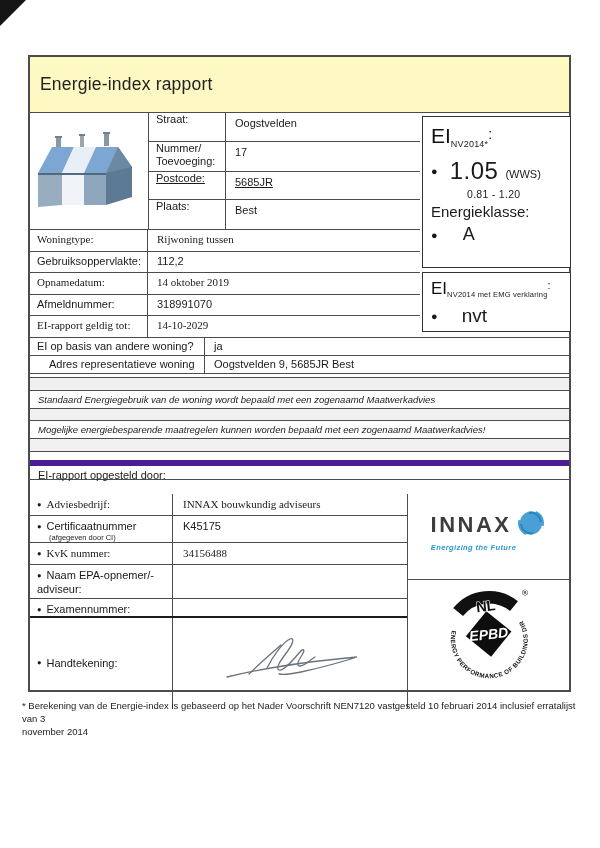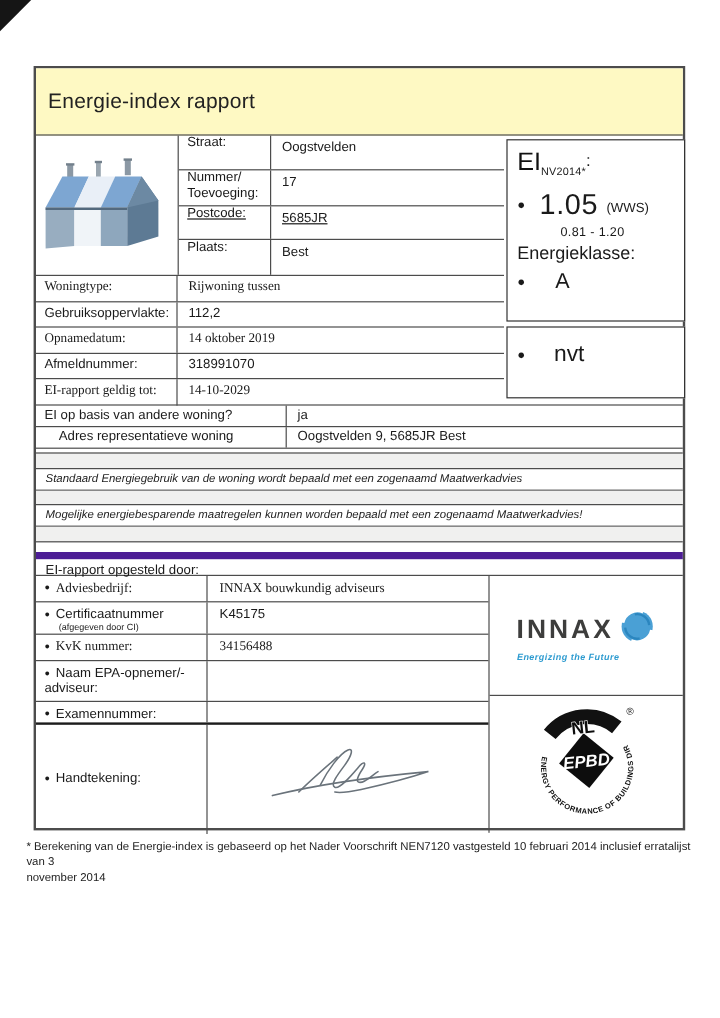--- a/index.html
+++ b/index.html
@@ -32,21 +32,21 @@
   .details{position:absolute;left:0;top:172px;width:390px;height:108px;border-top:1px solid #4c4c4c;}
   .details .row{display:flex;border-bottom:1px solid #4c4c4c;}
   .details .row:last-child{border-bottom:none;}
   .details .lab{width:118px;border-right:1px solid #4c4c4c;padding:3px 2px 0 7px;font-size:11px;}
   .details .val{flex:1;padding:3px 0 0 9px;font-size:11px;}
   .h22{height:22px;font-family:Liberation Serif, serif;}.h21{height:21px;}
 
   
   .rep{position:absolute;left:0;right:0;top:280px;height:36px;border-top:1px solid #4c4c4c;}
   .rep .row{display:flex;border-bottom:1px solid #4c4c4c;height:18px;}
-  .rep .lab{width:209px;border-right:1px solid #4c4c4c;padding:2px 2px 0 7px;font-size:11px;}
+  .rep .lab{width:175px;border-right:1px solid #4c4c4c;padding:2px 2px 0 7px;font-size:11px;}
   .rep .lab.indent{padding-left:19px;}
   .rep .val{flex:1;padding:2px 0 0 9px;font-size:11px;}
 
   
   .eibox{position:absolute;left:392px;width:149px;border:1px solid #333;background:#fff;}
   .ei1{top:59px;height:152px;padding:7px 8px 0 8px;}
   .ei2{top:215px;height:60px;padding:6px 8px 0 8px;}
   .ei-line{white-space:nowrap;}
   .ei-big{font-size:21px;color:#111;}
   .ei-sub{font-size:9px;position:relative;top:4px;letter-spacing:.2px;}
@@ -71,21 +71,21 @@
   .s2{top:352px;height:12px;}
   .s3{top:382px;height:13px;}
   .note{position:absolute;left:0;right:0;height:18px;border-bottom:1px solid #4c4c4c;
         font-style:italic;font-size:9.5px;color:#222;padding:3px 0 0 8px;}
   .n1{top:334px;}
   .n2{top:364px;}
 
   
   .author-header{position:absolute;left:0;right:0;top:403px;height:20px;border-top:6px solid #4c1d95;
                  border-bottom:1px solid #4c4c4c;font-size:11px;padding:3px 0 0 8px;}
-  .author{position:absolute;left:0;top:423px;width:378px;height:214px;border-right:1px solid #4c4c4c;}
+  .author{position:absolute;left:0;top:437px;width:378px;height:214px;border-right:1px solid #4c4c4c;}
   .author .row{display:flex;border-bottom:1px solid #4c4c4c;}
   .author .row.thick{border-bottom:2px solid #1c1c1c;}
   .author .row:last-child{border-bottom:none;}
   .author .lab{width:143px;border-right:1px solid #4c4c4c;padding:4px 2px 0 7px;font-size:11px;
                white-space:pre-line;line-height:13px;}
   .author .val{flex:1;padding:4px 0 0 10px;font-size:11px;position:relative;}
   .bullet{font-size:7.5px;margin-right:5px;position:relative;top:-1px;}
   .sublabel{display:block;font-size:7.5px;line-height:8px;padding-left:12px;color:#222;}
   .h27{height:27px;}.h34{height:34px;}.h19{height:19px;}.h91{height:91px;}
   .author .row.sig .lab{display:flex;align-items:center;padding-top:0;}
@@ -192,20 +192,23 @@
       </div>
       <div class="ei-range">0.81 - 1.20</div>
       <div class="ei-class">Energieklasse:</div>
       <div class="ei-class-val">
         <span class="ei-bullet">●</span>
         <span class="a">A</span>
       </div>
     </div>
 
     <div class="eibox ei2">
+      <div class="ei-line">
+        <span class="ei-big">EI</span><span class="ei-sub">NV2014 met EMG verklaring</span><span class="ei-colon">:</span>
+      </div>
       <div class="ei-val-line">
         <span class="ei-bullet">●</span>
         <span class="nvt">nvt</span>
       </div>
     </div>
 
     <div class="rep">
       <div class="row">
         <div class="lab">EI op basis van andere woning?</div>
         <div class="val">ja</div>

